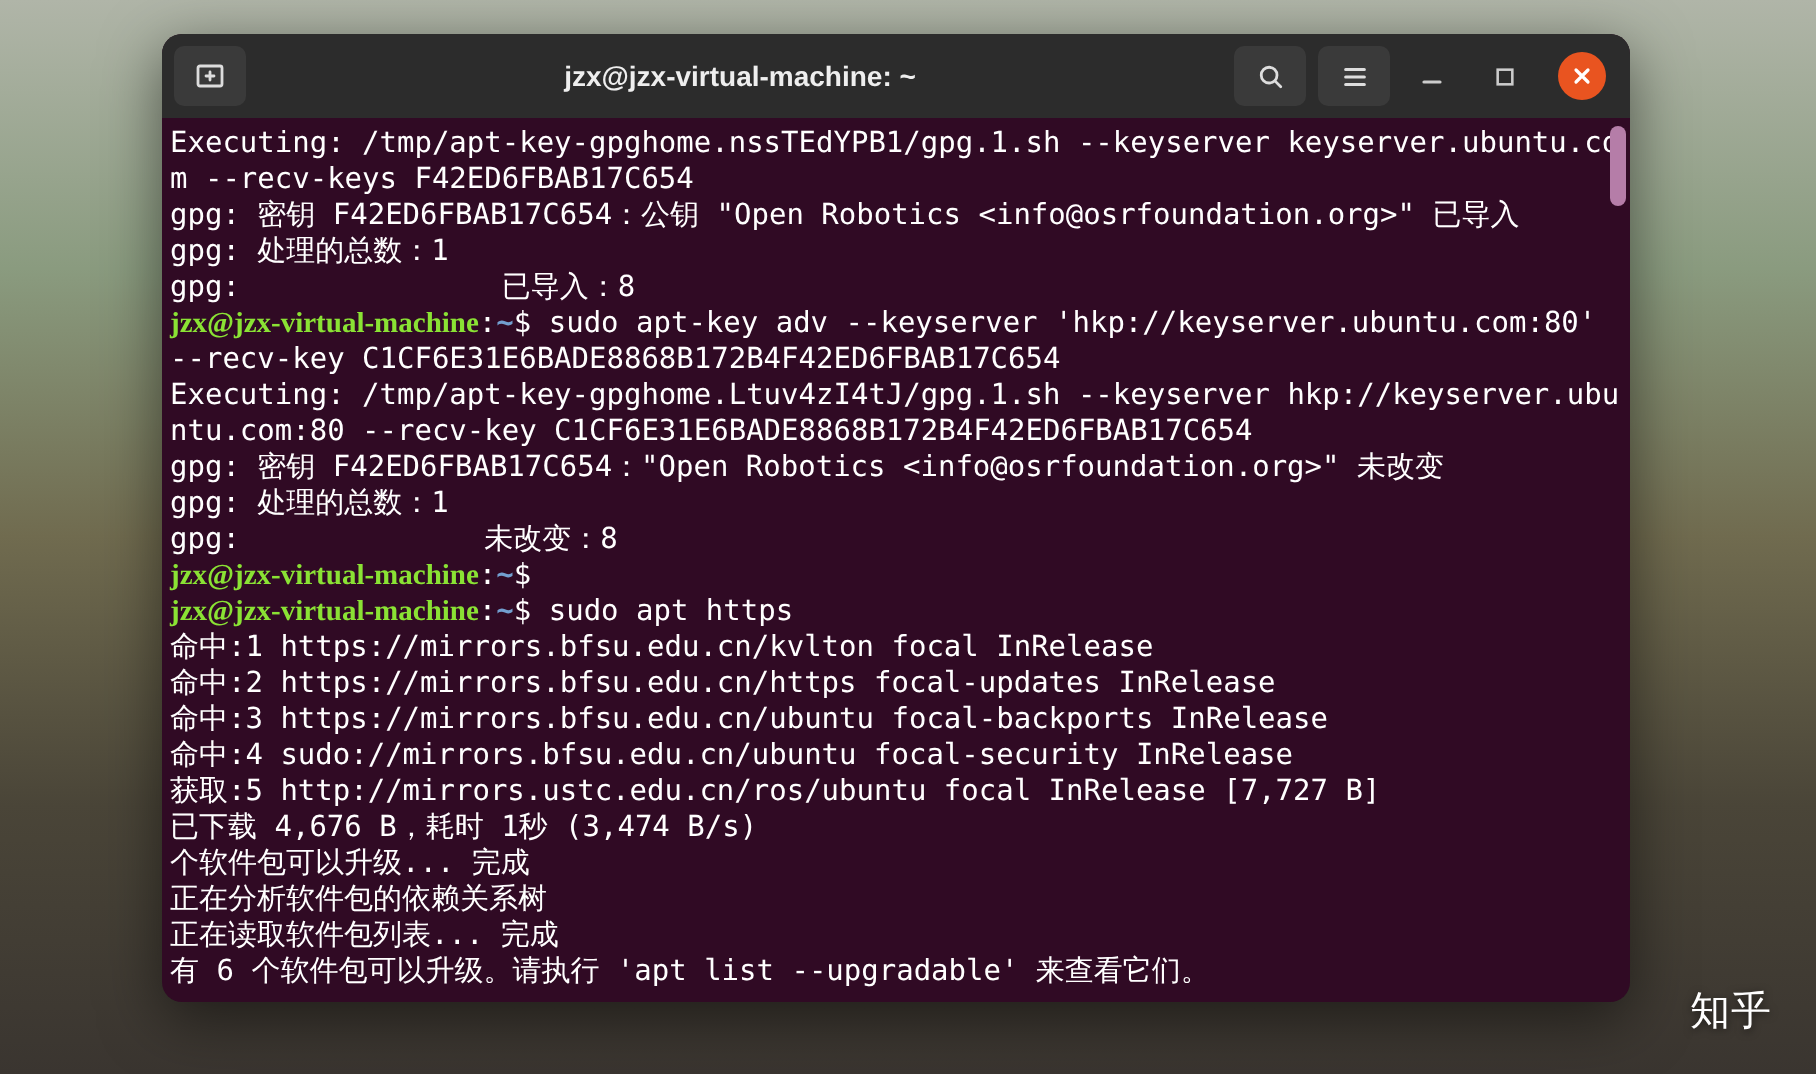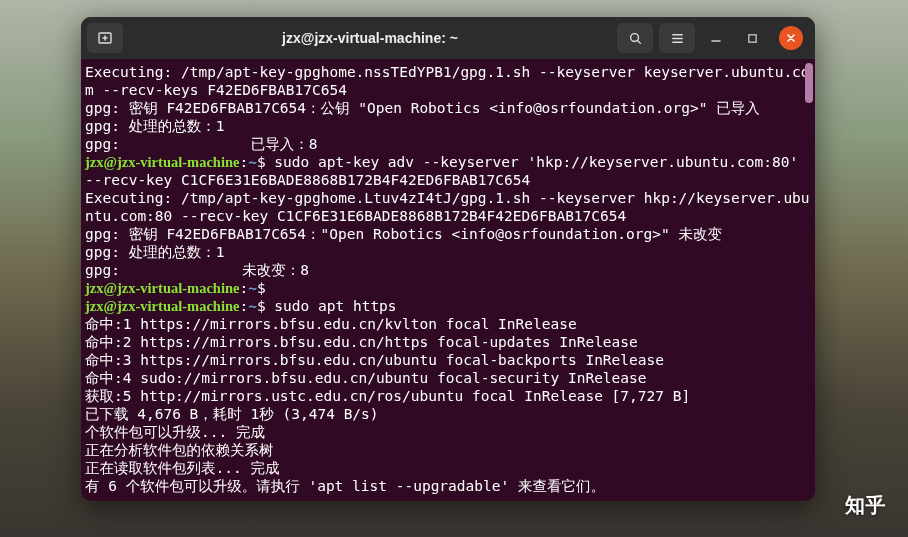--- a/index.html
+++ b/index.html
@@ -74,21 +74,21 @@
     border-radius: 4px;
   }
   .prompt-user { color: #8ae234; font-weight: bold; font-family: Liberation Serif, serif; }
   .prompt-colon { color: #ffffff; }
   .prompt-path { color: #729fcf; font-weight: bold; }
   .watermark {
     position: absolute;
     right: 22px; bottom: 18px;
     color: #fff;
     font-size: 22px;
-    font-weight: 700;
+    font-weight: 400;
     text-shadow: 0 1px 4px rgba(0,0,0,0.6);
     letter-spacing: 0.5px;
     display: flex;
     align-items: center;
     gap: 6px;
   }
   .zhihu-logo { font-size: 20px; }
 </style>
 </head>
 <body>

